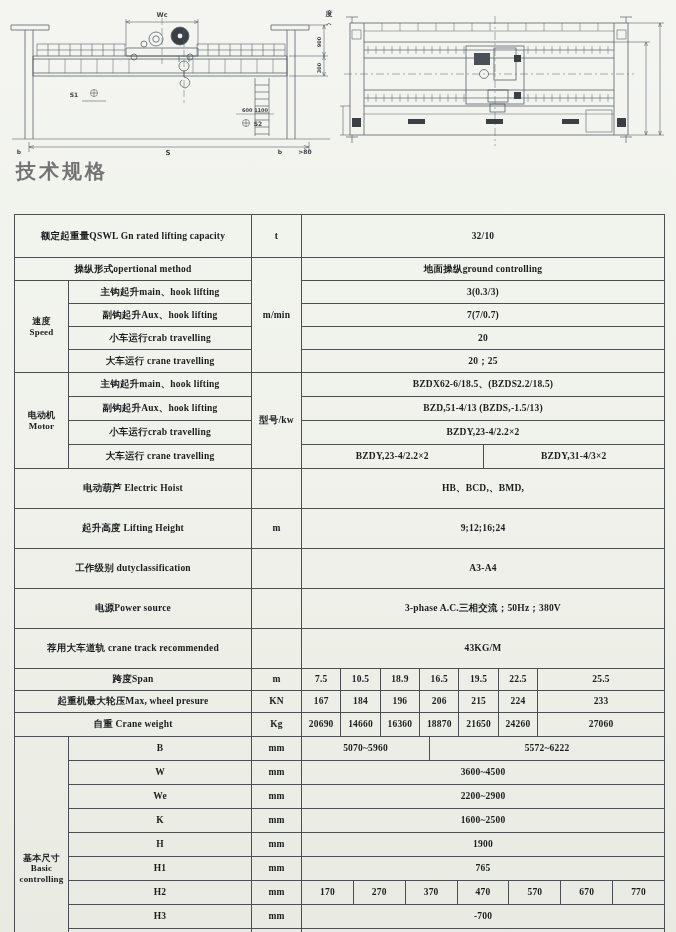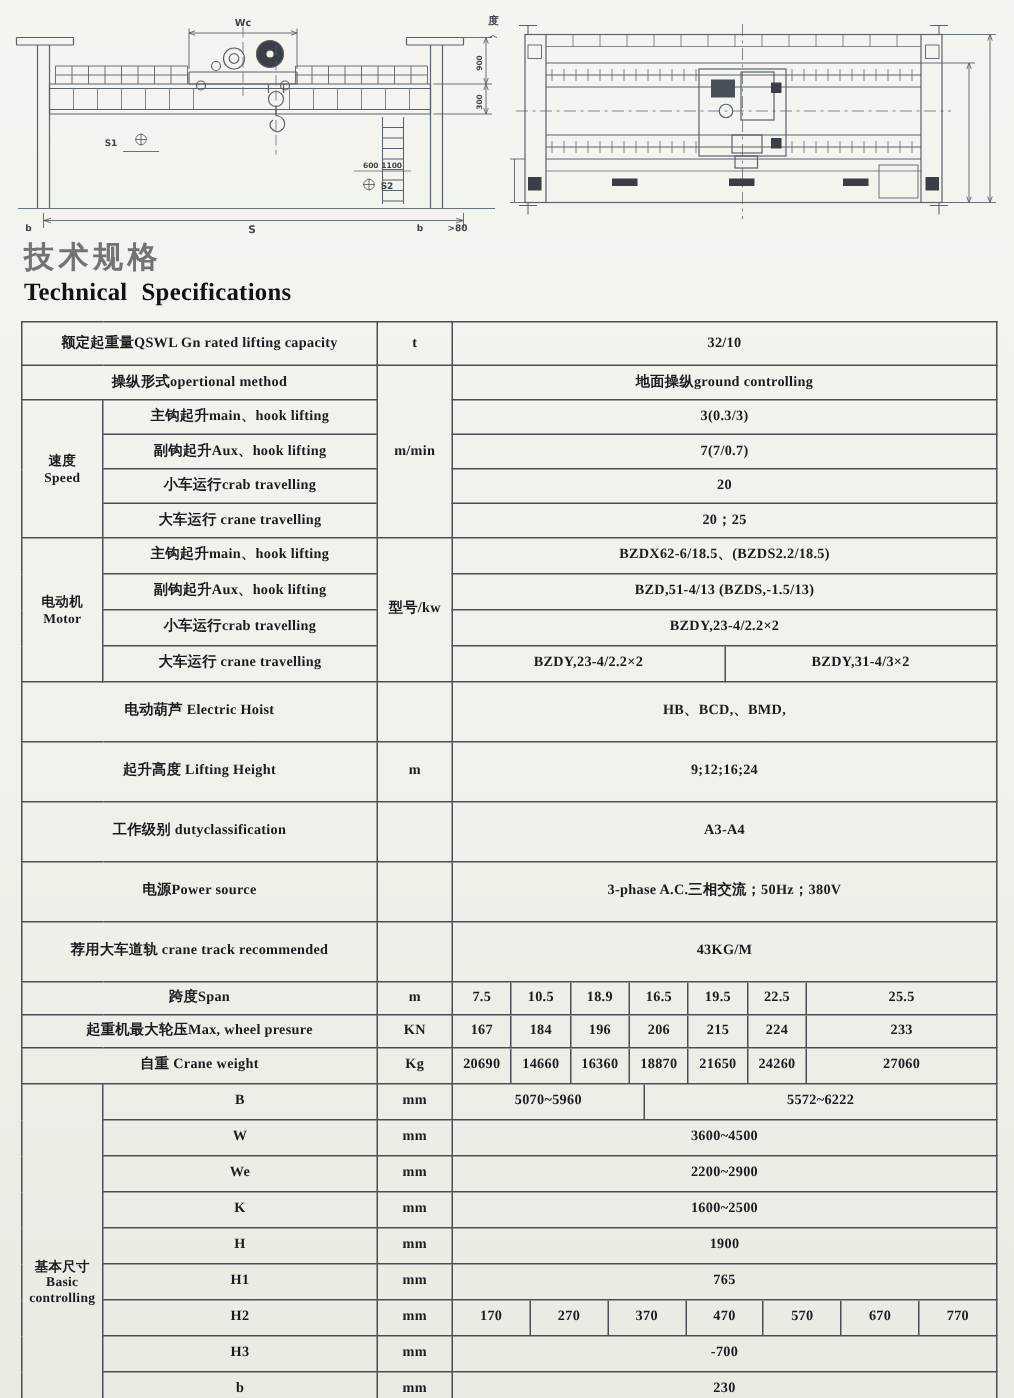--- a/index.html
+++ b/index.html
@@ -13,21 +13,21 @@
   svg.drawing{position:absolute}
   .heading{position:absolute;left:16px;top:158px}
   .heading .zh{font-size:20px;font-weight:bold;letter-spacing:3px;
     font-family:"DejaVu Sans","Liberation Sans",sans-serif;color:#737373}
   .heading .en{font-size:16.5px;font-weight:bold;letter-spacing:.2px;word-spacing:5px;color:#101214}
   table.spec{position:absolute;left:14px;top:214px;width:650px;
     border-collapse:collapse;table-layout:fixed;border:1.5px solid #3e4246}
   .spec td{border:1px solid #4b4f53;text-align:center;vertical-align:middle;
     font-size:9.5px;font-weight:bold;padding:0 1px;line-height:1.15;
     letter-spacing:.2px;overflow:hidden;color:#1a1c1e}
-  tr.h29{height:29px} tr.h23{height:23px} tr.h24{height:24px}
+  tr.h29{height:43px} tr.h23{height:23px} tr.h24{height:24px}
   tr.h27{height:40px} tr.h22{height:22px}
   td.grp{font-size:9px;padding:0}
   td.cells{padding:0}
   .cellrow{display:flex;width:100%;align-items:stretch}
   .cellrow .c{flex:1;display:flex;align-items:center;justify-content:center;
     border-right:1px solid #4b4f53;min-width:0}
   .cellrow .c:last-child{border-right:none}
   .cellrow .cw{flex:3.28}
   .cellrow .cb{flex:1.84}
   .rh21{height:21px}.rh23{height:23px}
@@ -115,21 +115,20 @@
       <rect x="148" y="113" width="17" height="5" fill="#3a3f45" stroke="none"></rect>
       <rect x="224" y="113" width="17" height="5" fill="#3a3f45" stroke="none"></rect>
       <rect x="248" y="104" width="26" height="22" stroke-width="0.6"></rect>
       <path stroke-width="0.6" d="M290 17 H326 M290 129 H326 M276 36 H312 M308 36 V129 M322 17 V129 M308 36 l-1.5 4 M308 36 l1.5 4 M308 129 l-1.5 -4 M308 129 l1.5 -4 M322 17 l-1.5 4 M322 17 l1.5 4 M322 129 l-1.5 -4 M322 129 l1.5 -4"></path>
       <path stroke-width="0.6" d="M5 100 V129 M2 100 H12 M2 129 H12"></path>
     </g>
   </svg>
 
   <div class="heading">
     <div class="zh">技术规格</div>
-    <div class="en">Technical Specifications</div>
   </div>
 
   <table class="spec">
     <colgroup>
         <col style="width:54px">
         <col style="width:183px">
         <col style="width:50px">
         <col style="width:363px">
       </colgroup>
 

